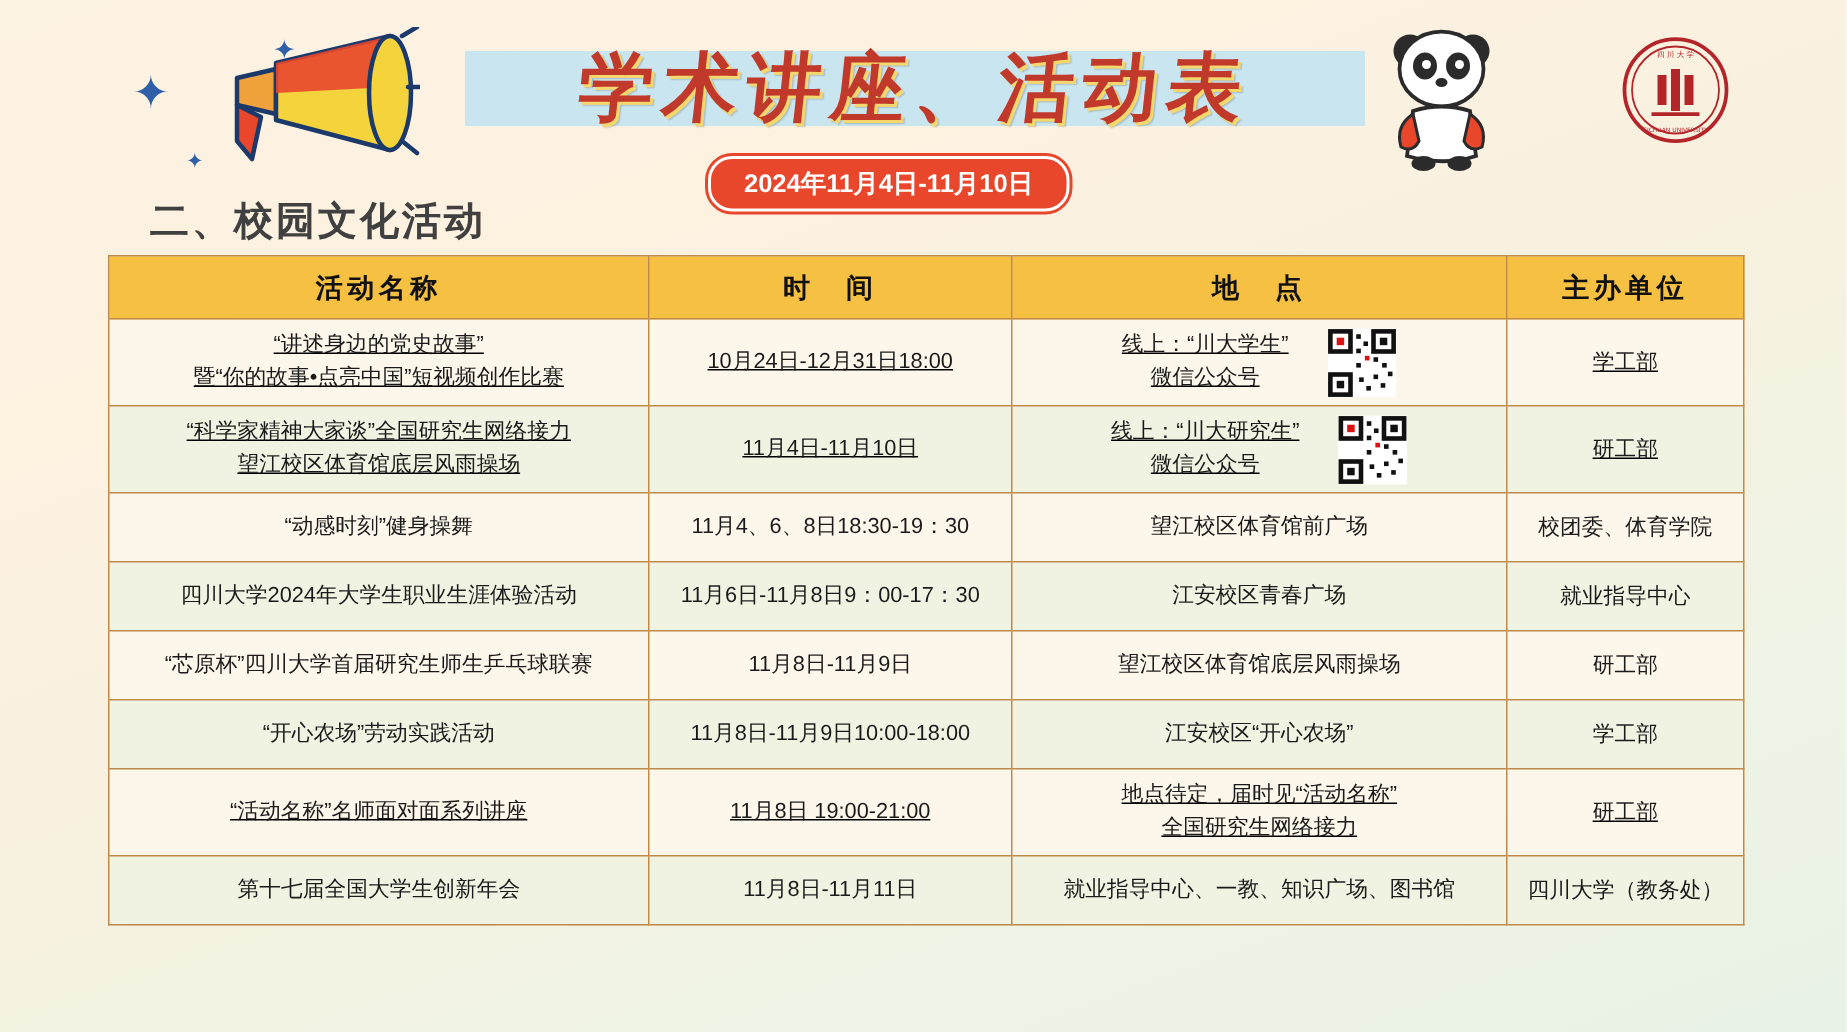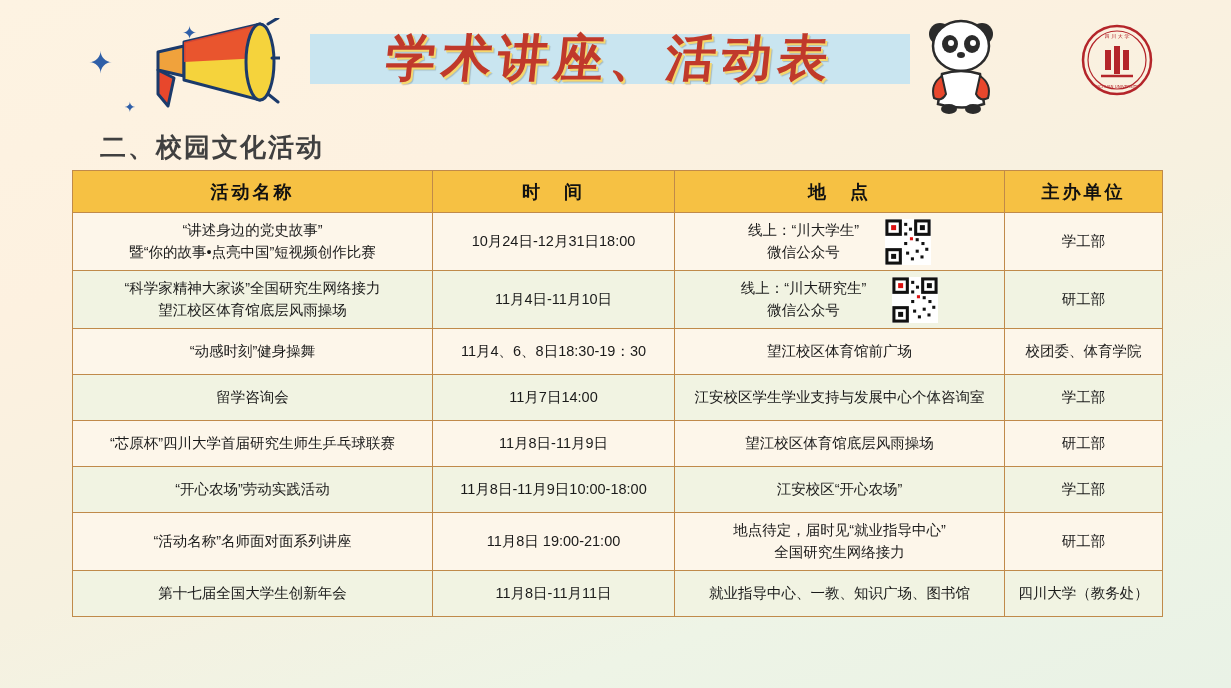--- a/index.html
+++ b/index.html
@@ -117,21 +117,21 @@
   table.sched thead th {
     background: #f6c143;
     font-size: 18px;
     font-weight: bold;
     letter-spacing: 3px;
     height: 42px;
     padding: 3px 4px;
     color: #111;
   }
   table.sched tbody tr { height: 46px; }
-  table.sched tbody tr.tall { height: 58px; }
+  table.sched tbody tr.tall { height: 58px; text-decoration: underline; }
   table.sched tbody tr:nth-child(odd)  td { background: #fdf6ea; }
   table.sched tbody tr:nth-child(even) td { background: #f1f3e2; }
   .cell-lines span { display: block; line-height: 1.45; white-space: nowrap; }
   .qr {
     display: inline-block;
     width: 46px; height: 46px;
     vertical-align: middle;
     margin-left: 10px;
   }
   .loc-with-qr { display: flex; align-items: center; justify-content: center; gap: 16px; }
@@ -159,20 +159,21 @@
     <path d="M118 6 L128 0" stroke="#1b3a6b" stroke-width="3" stroke-linecap="round"></path>
     <path d="M122 40 L132 40" stroke="#1b3a6b" stroke-width="3" stroke-linecap="round"></path>
     <path d="M118 76 L128 84" stroke="#1b3a6b" stroke-width="3" stroke-linecap="round"></path>
   </svg>
 
   <div class="title-wrap">
     <div class="title-band"></div>
     <div class="title-text">学术讲座、活动表</div>
   </div>
 
+  <div class="date-pill">2024年11月4日-11月10日</div>
 
   <svg class="panda" viewBox="0 0 92 100">
     <ellipse cx="22" cy="20" rx="11" ry="11" fill="#2b2b2b"></ellipse>
     <ellipse cx="64" cy="20" rx="11" ry="11" fill="#2b2b2b"></ellipse>
     <ellipse cx="43" cy="32" rx="28" ry="25" fill="#fff" stroke="#2b2b2b" stroke-width="2.5"></ellipse>
     <ellipse cx="32" cy="30" rx="8" ry="9" fill="#2b2b2b"></ellipse>
     <ellipse cx="54" cy="30" rx="8" ry="9" fill="#2b2b2b"></ellipse>
     <circle cx="33" cy="29" r="3" fill="#fff"></circle>
     <circle cx="55" cy="29" r="3" fill="#fff"></circle>
     <ellipse cx="43" cy="41" rx="4" ry="3" fill="#2b2b2b"></ellipse>
@@ -312,85 +313,85 @@
           <td>
             <div class="cell-lines">
               <span>望江校区体育馆前广场</span>
             </div>
           </td>
           <td><span class="nowrap">校团委、体育学院</span></td>
         </tr>
         <tr>
           <td>
             <div class="cell-lines">
-              <span>留学咨询会</span>
-            </div>
-          </td>
-          <td>
-            <div class="cell-lines">
-              <span>11月7日14:00</span>
-            </div>
-          </td>
-          <td>
-            <div class="cell-lines">
-              <span>江安校区学生学业支持与发展中心个体咨询室</span>
+              <span>四川大学2024年大学生职业生涯体验活动</span>
+            </div>
+          </td>
+          <td>
+            <div class="cell-lines">
+              <span>11月6日-11月8日9：00-17：30</span>
+            </div>
+          </td>
+          <td>
+            <div class="cell-lines">
+              <span>江安校区青春广场</span>
+            </div>
+          </td>
+          <td><span class="nowrap">就业指导中心</span></td>
+        </tr>
+        <tr>
+          <td>
+            <div class="cell-lines">
+              <span>“芯原杯”四川大学首届研究生师生乒乓球联赛</span>
+            </div>
+          </td>
+          <td>
+            <div class="cell-lines">
+              <span>11月8日-11月9日</span>
+            </div>
+          </td>
+          <td>
+            <div class="cell-lines">
+              <span>望江校区体育馆底层风雨操场</span>
+            </div>
+          </td>
+          <td><span class="nowrap">研工部</span></td>
+        </tr>
+        <tr>
+          <td>
+            <div class="cell-lines">
+              <span>“开心农场”劳动实践活动</span>
+            </div>
+          </td>
+          <td>
+            <div class="cell-lines">
+              <span>11月8日-11月9日10:00-18:00</span>
+            </div>
+          </td>
+          <td>
+            <div class="cell-lines">
+              <span>江安校区“开心农场”</span>
             </div>
           </td>
           <td><span class="nowrap">学工部</span></td>
         </tr>
-        <tr>
-          <td>
-            <div class="cell-lines">
-              <span>“芯原杯”四川大学首届研究生师生乒乓球联赛</span>
-            </div>
-          </td>
-          <td>
-            <div class="cell-lines">
-              <span>11月8日-11月9日</span>
-            </div>
-          </td>
-          <td>
-            <div class="cell-lines">
-              <span>望江校区体育馆底层风雨操场</span>
-            </div>
-          </td>
-          <td><span class="nowrap">研工部</span></td>
-        </tr>
-        <tr>
-          <td>
-            <div class="cell-lines">
-              <span>“开心农场”劳动实践活动</span>
-            </div>
-          </td>
-          <td>
-            <div class="cell-lines">
-              <span>11月8日-11月9日10:00-18:00</span>
-            </div>
-          </td>
-          <td>
-            <div class="cell-lines">
-              <span>江安校区“开心农场”</span>
-            </div>
-          </td>
-          <td><span class="nowrap">学工部</span></td>
-        </tr>
         <tr class="tall">
           <td>
             <div class="cell-lines">
               <span>“活动名称”名师面对面系列讲座</span>
             </div>
           </td>
           <td>
             <div class="cell-lines">
               <span>11月8日 19:00-21:00</span>
             </div>
           </td>
           <td>
             <div class="cell-lines">
-              <span>地点待定，届时见“就业指导中心”</span>
+              <span>地点待定，届时见“活动名称”</span>
               <span>全国研究生网络接力</span>
             </div>
           </td>
           <td><span class="nowrap">研工部</span></td>
         </tr>
         <tr>
           <td>
             <div class="cell-lines">
               <span>第十七届全国大学生创新年会</span>
             </div>

